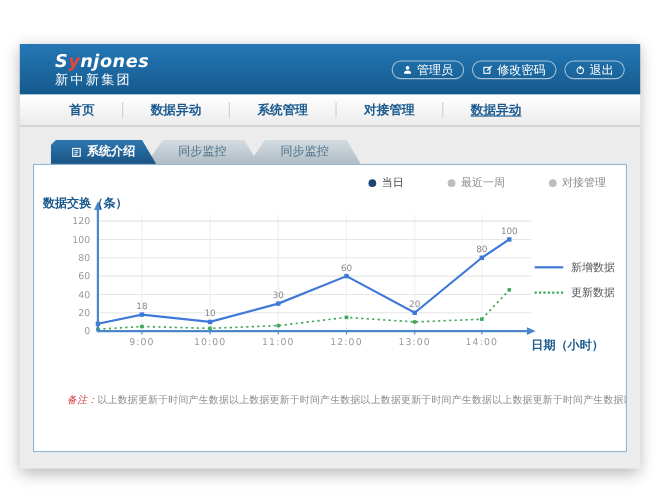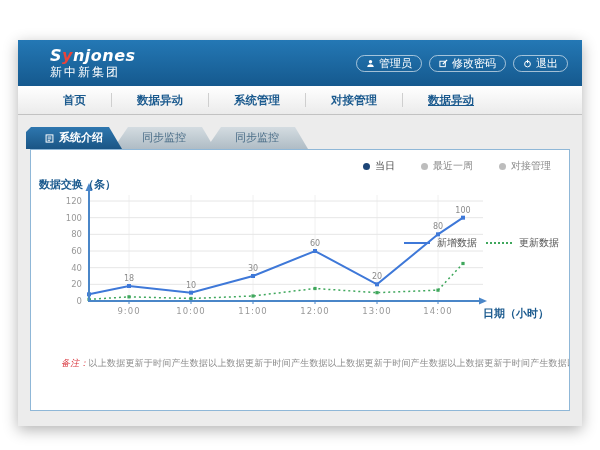--- a/index.html
+++ b/index.html
@@ -23,43 +23,43 @@
 
   
   .nav { height:29px; background:linear-gradient(#ffffff,#ebebeb);
     border-bottom:1px solid #c2c2c2; display:flex; align-items:center; padding-left:20px; }
   .nav-item { padding:0 25px; font-size:11.5px; font-weight:bold; color:#1b5a8e;
     border-right:1px solid #cfcfcf; line-height:14px; cursor:pointer; }
   .nav-item:last-child { border-right:none;text-decoration:underline; }
 
   
   .content { position:relative; padding-top:12px; }
-  .tabs { display:flex; margin-left:8px; height:22px; }
+  .tabs { display:flex; margin-left:28px; height:22px; }
   .tab { position:relative; height:22px; line-height:22px; font-size:11px;
     text-align:center; cursor:pointer; }
   .tab.active { width:96px; z-index:3; color:#fff; font-weight:bold;
     background:linear-gradient(#2e77af,#1a5585);
     clip-path:polygon(0 100%,0 5px,5px 0,calc(100% - 13px) 0,100% 100%);
     display:flex; align-items:center; justify-content:center; gap:5px; }
   .tab.inactive { width:102px; margin-left:-9px; color:#4b6e88;
     background:linear-gradient(#d4dce1,#afbcc5);
     clip-path:polygon(15px 0,calc(100% - 13px) 0,100% 100%,0 100%); }
   .tab.z2 { z-index:2; } .tab.z1 { z-index:1; }
 
   .panel { position:relative; margin:0 12px; height:262px; background:#fff;
     border:1px solid #8fb7d7; }
-  .filters { display:flex; justify-content:flex-end; gap:26px; padding:9px 18px 0; font-size:10px; }
+  .filters { display:flex; justify-content:flex-end; gap:40px; padding:9px 18px 0; font-size:10px; }
   .filter { display:flex; align-items:center; gap:5px; color:#8a8a8a; cursor:pointer; }
   .filter .dot { width:7px; height:7px; border-radius:50%; background:#bdbdbd; }
   .filter.selected .dot { background:#1d4577; }
   .filter.selected { color:#444; }
 
   svg.chart { display:block; margin-top:2px; }
 
-  .legend { position:absolute; right:10px; top:86px; display:flex; flex-direction:row; gap:9px; }
+  .legend { position:absolute; right:10px; top:86px; display:flex; flex-direction:column; gap:9px; }
   .legend-item { display:flex; align-items:center; gap:7px; font-size:10px; color:#555; }
   .sample { width:26px; height:0; border-top:2px solid #3e78d8; }
   .sample.dotted { border-top:2px dotted #3fa75c; }
 
   .note { margin:24px 0 0 30px; font-size:9px; white-space:nowrap; overflow:hidden;
     color:#8c8c8c; letter-spacing:.2px; }
   .note .prefix { color:#d9363e;font-style:italic; }
 </style>
 </head>
 <body>

